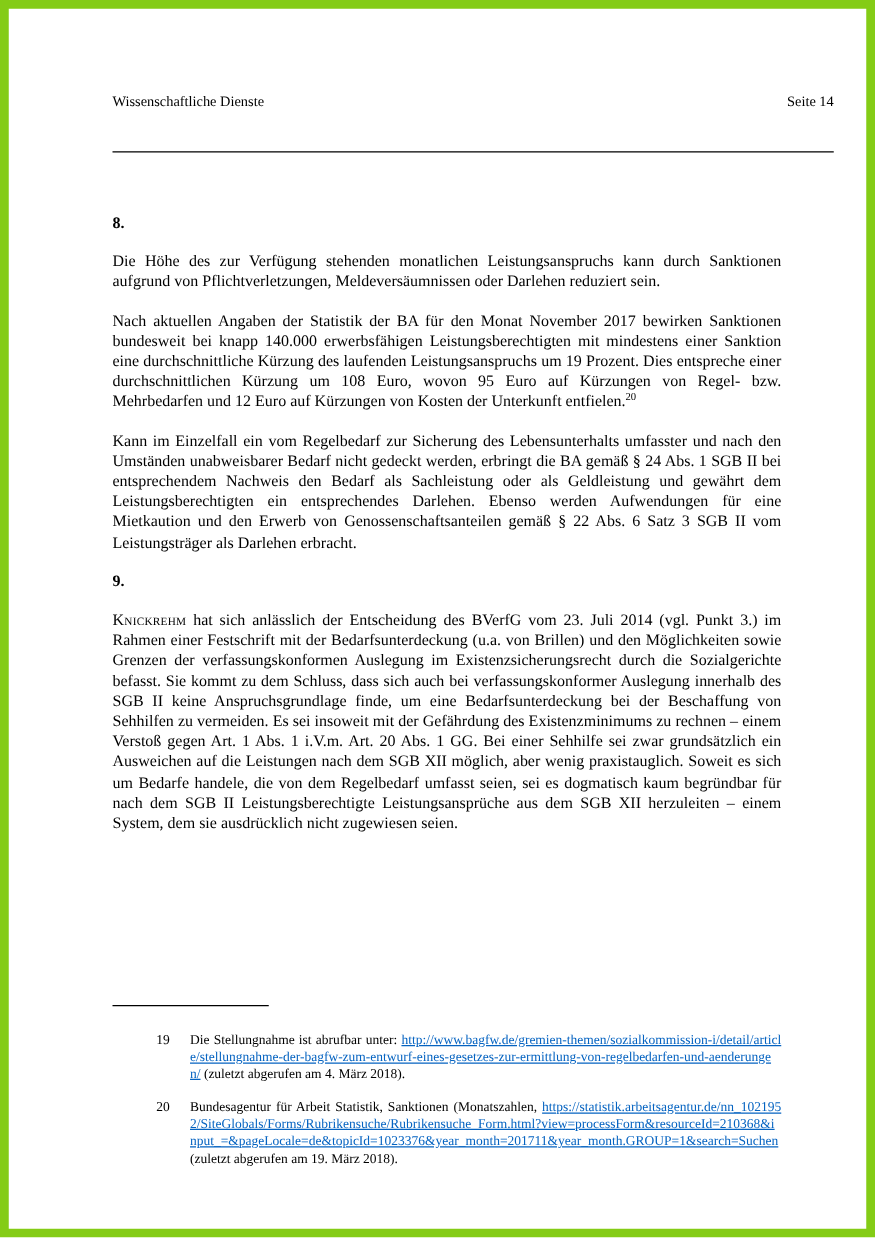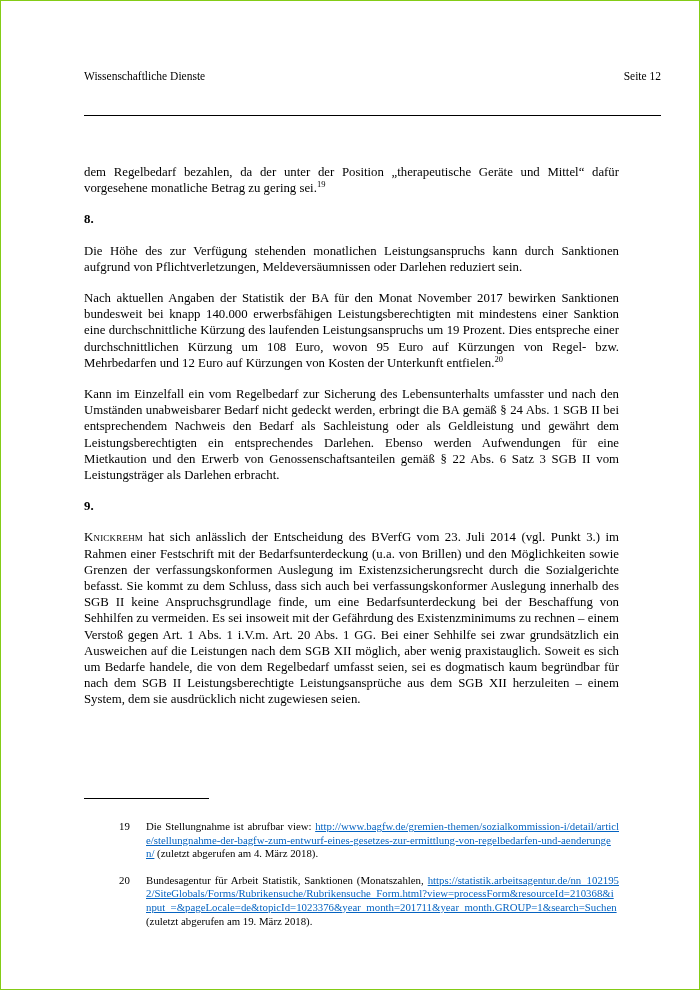--- a/index.html
+++ b/index.html
@@ -8,21 +8,21 @@
     background: #ffffff;
   }
   .page {
     position: relative;
     width: 700px;
     height: 990px;
     background: #ffffff;
     color: #000000;
     font-family: "Liberation Serif", "DejaVu Serif", serif;
     box-sizing: border-box;
-    border: 1px solid #84cc16;
+    border: 7px solid #84cc16;
     overflow: hidden;
   }
 
   
   .header {
     position: absolute;
     left: 83px;
     top: 68px;
     width: 577px;
     height: 40px;
@@ -93,27 +93,26 @@
     cursor: pointer;
   }
 </style>
 </head>
 <body>
 
 <div class="page">
 
   <div class="header">
     <div class="header-left">Wissenschaftliche Dienste</div>
-    <div class="header-right">Seite 12</div>
+    <div class="header-right">Seite 14</div>
   </div>
   <div class="header-rule"></div>
 
   <div class="content">
 
-    <p><span>dem Regelbedarf bezahlen, da der unter der Position „therapeutische Geräte und Mittel“ dafür vorgesehene monatliche Betrag zu gering sei.</span><sup class="fnref">19</sup></p>
 
     <div class="section-heading">
       <span class="h-num">8.</span>
     </div>
 
     <p>Die Höhe des zur Verfügung stehenden monatlichen Leistungsanspruchs kann durch Sanktionen aufgrund von Pflichtverletzungen, Meldeversäumnissen oder Darlehen reduziert sein.</p>
 
     <p><span>Nach aktuellen Angaben der Statistik der BA für den Monat November 2017 bewirken Sanktionen bundesweit bei knapp 140.000 erwerbsfähigen Leistungsberechtigten mit mindestens einer Sanktion eine durchschnittliche Kürzung des laufenden Leistungsanspruchs um 19 Prozent. Dies entspreche einer durchschnittlichen Kürzung um 108 Euro, wovon 95 Euro auf Kürzungen von Regel- bzw. Mehrbedarfen und 12 Euro auf Kürzungen von Kosten der Unterkunft entfielen.</span><sup class="fnref">20</sup></p>
 
     <p>Kann im Einzelfall ein vom Regelbedarf zur Sicherung des Lebensunterhalts umfasster und nach den Umständen unabweisbarer Bedarf nicht gedeckt werden, erbringt die BA gemäß § 24 Abs. 1 SGB II bei entsprechendem Nachweis den Bedarf als Sachleistung oder als Geldleistung und gewährt dem Leistungsberechtigten ein entsprechendes Darlehen. Ebenso werden Aufwendungen für eine Mietkaution und den Erwerb von Genossenschaftsanteilen gemäß § 22 Abs. 6 Satz 3 SGB II vom Leistungsträger als Darlehen erbracht.</p>
@@ -124,21 +123,21 @@
 
     <p><span class="smallcaps">Knickrehm</span><span> hat sich anlässlich der Entscheidung des BVerfG vom 23. Juli 2014 (vgl. Punkt 3.) im Rahmen einer Festschrift mit der Bedarfsunterdeckung (u.a. von Brillen) und den Möglichkeiten sowie Grenzen der verfassungskonformen Auslegung im Existenzsicherungsrecht durch die Sozialgerichte befasst. Sie kommt zu dem Schluss, dass sich auch bei verfassungskonformer Auslegung innerhalb des SGB II keine Anspruchsgrundlage finde, um eine Bedarfsunterdeckung bei der Beschaffung von Sehhilfen zu vermeiden. Es sei insoweit mit der Gefährdung des Existenzminimums zu rechnen – einem Verstoß gegen Art. 1 Abs. 1 i.V.m. Art. 20 Abs. 1 GG. Bei einer Sehhilfe sei zwar grundsätzlich ein Ausweichen auf die Leistungen nach dem SGB XII möglich, aber wenig praxistauglich. Soweit es sich um Bedarfe handele, die von dem Regelbedarf umfasst seien, sei es dogmatisch kaum begründbar für nach dem SGB II Leistungsberechtigte Leistungsansprüche aus dem SGB XII herzuleiten – einem System, dem sie ausdrücklich nicht zugewiesen seien.</span></p>
 
   </div>
 
   <div class="footnotes">
     <div class="fn-sep"></div>
 
     <div class="footnote">
       <span class="fn-num">19</span>
-      <span class="fn-text"><span>Die Stellungnahme ist abrufbar view: </span><a class="link">http://www.bagfw.de/gremien-themen/sozialkommission-i/detail/article/stellungnahme-der-bagfw-zum-entwurf-eines-gesetzes-zur-ermittlung-von-regelbedarfen-und-aenderungen/</a><span> (zuletzt abgerufen am 4. März 2018).</span></span>
+      <span class="fn-text"><span>Die Stellungnahme ist abrufbar unter: </span><a class="link">http://www.bagfw.de/gremien-themen/sozialkommission-i/detail/article/stellungnahme-der-bagfw-zum-entwurf-eines-gesetzes-zur-ermittlung-von-regelbedarfen-und-aenderungen/</a><span> (zuletzt abgerufen am 4. März 2018).</span></span>
     </div>
 
     <div class="footnote">
       <span class="fn-num">20</span>
       <span class="fn-text"><span>Bundesagentur für Arbeit Statistik, Sanktionen (Monatszahlen, </span><a class="link">https://statistik.arbeitsagentur.de/nn_1021952/SiteGlobals/Forms/Rubrikensuche/Rubrikensuche_Form.html?view=processForm&amp;resourceId=210368&amp;input_=&amp;pageLocale=de&amp;topicId=1023376&amp;year_month=201711&amp;year_month.GROUP=1&amp;search=Suchen</a><span> (zuletzt abgerufen am 19. März 2018).</span></span>
     </div>
   </div>
 
 </div>
 

